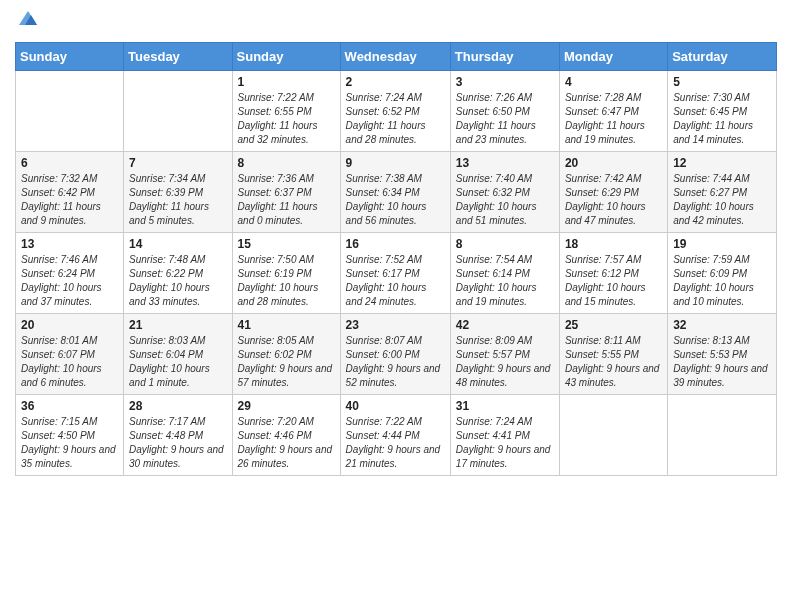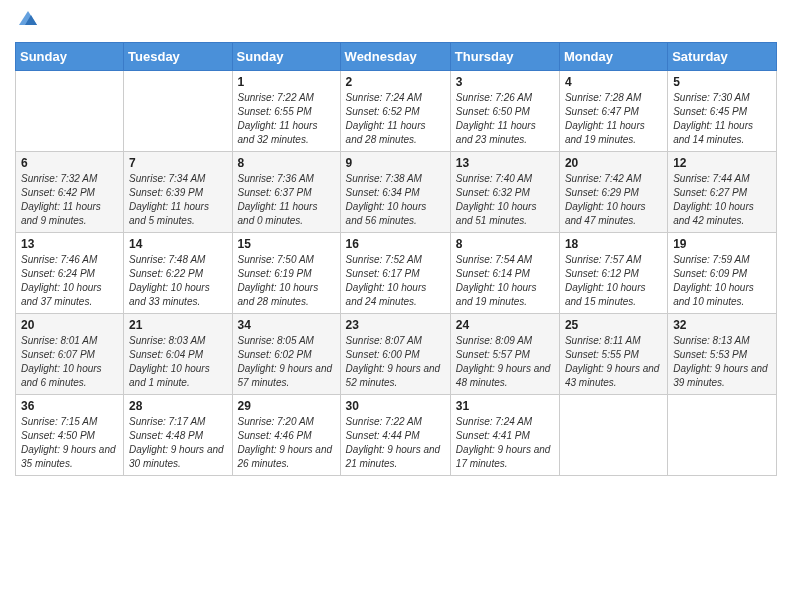--- a/index.html
+++ b/index.html
@@ -225,29 +225,29 @@
         <tr>
           <td>
             <span class="day-number">20</span>
             <div class="day-info">Sunrise: 8:01 AM<br>Sunset: 6:07 PM<br>Daylight: 10 hours and 6 minutes.</div>
           </td>
           <td>
             <span class="day-number">21</span>
             <div class="day-info">Sunrise: 8:03 AM<br>Sunset: 6:04 PM<br>Daylight: 10 hours and 1 minute.</div>
           </td>
           <td>
-            <span class="day-number">34</span>
+            <span class="day-number">41</span>
             <div class="day-info">Sunrise: 8:05 AM<br>Sunset: 6:02 PM<br>Daylight: 9 hours and 57 minutes.</div>
           </td>
           <td>
             <span class="day-number">23</span>
             <div class="day-info">Sunrise: 8:07 AM<br>Sunset: 6:00 PM<br>Daylight: 9 hours and 52 minutes.</div>
           </td>
           <td>
-            <span class="day-number">24</span>
+            <span class="day-number">42</span>
             <div class="day-info">Sunrise: 8:09 AM<br>Sunset: 5:57 PM<br>Daylight: 9 hours and 48 minutes.</div>
           </td>
           <td>
             <span class="day-number">25</span>
             <div class="day-info">Sunrise: 8:11 AM<br>Sunset: 5:55 PM<br>Daylight: 9 hours and 43 minutes.</div>
           </td>
           <td>
             <span class="day-number">32</span>
             <div class="day-info">Sunrise: 8:13 AM<br>Sunset: 5:53 PM<br>Daylight: 9 hours and 39 minutes.</div>
           </td>
@@ -259,21 +259,21 @@
           </td>
           <td>
             <span class="day-number">28</span>
             <div class="day-info">Sunrise: 7:17 AM<br>Sunset: 4:48 PM<br>Daylight: 9 hours and 30 minutes.</div>
           </td>
           <td>
             <span class="day-number">29</span>
             <div class="day-info">Sunrise: 7:20 AM<br>Sunset: 4:46 PM<br>Daylight: 9 hours and 26 minutes.</div>
           </td>
           <td>
-            <span class="day-number">30</span>
+            <span class="day-number">40</span>
             <div class="day-info">Sunrise: 7:22 AM<br>Sunset: 4:44 PM<br>Daylight: 9 hours and 21 minutes.</div>
           </td>
           <td>
             <span class="day-number">31</span>
             <div class="day-info">Sunrise: 7:24 AM<br>Sunset: 4:41 PM<br>Daylight: 9 hours and 17 minutes.</div>
           </td>
           <td class="empty-cell"></td>
           <td class="empty-cell"></td>
         </tr>
       </tbody>

